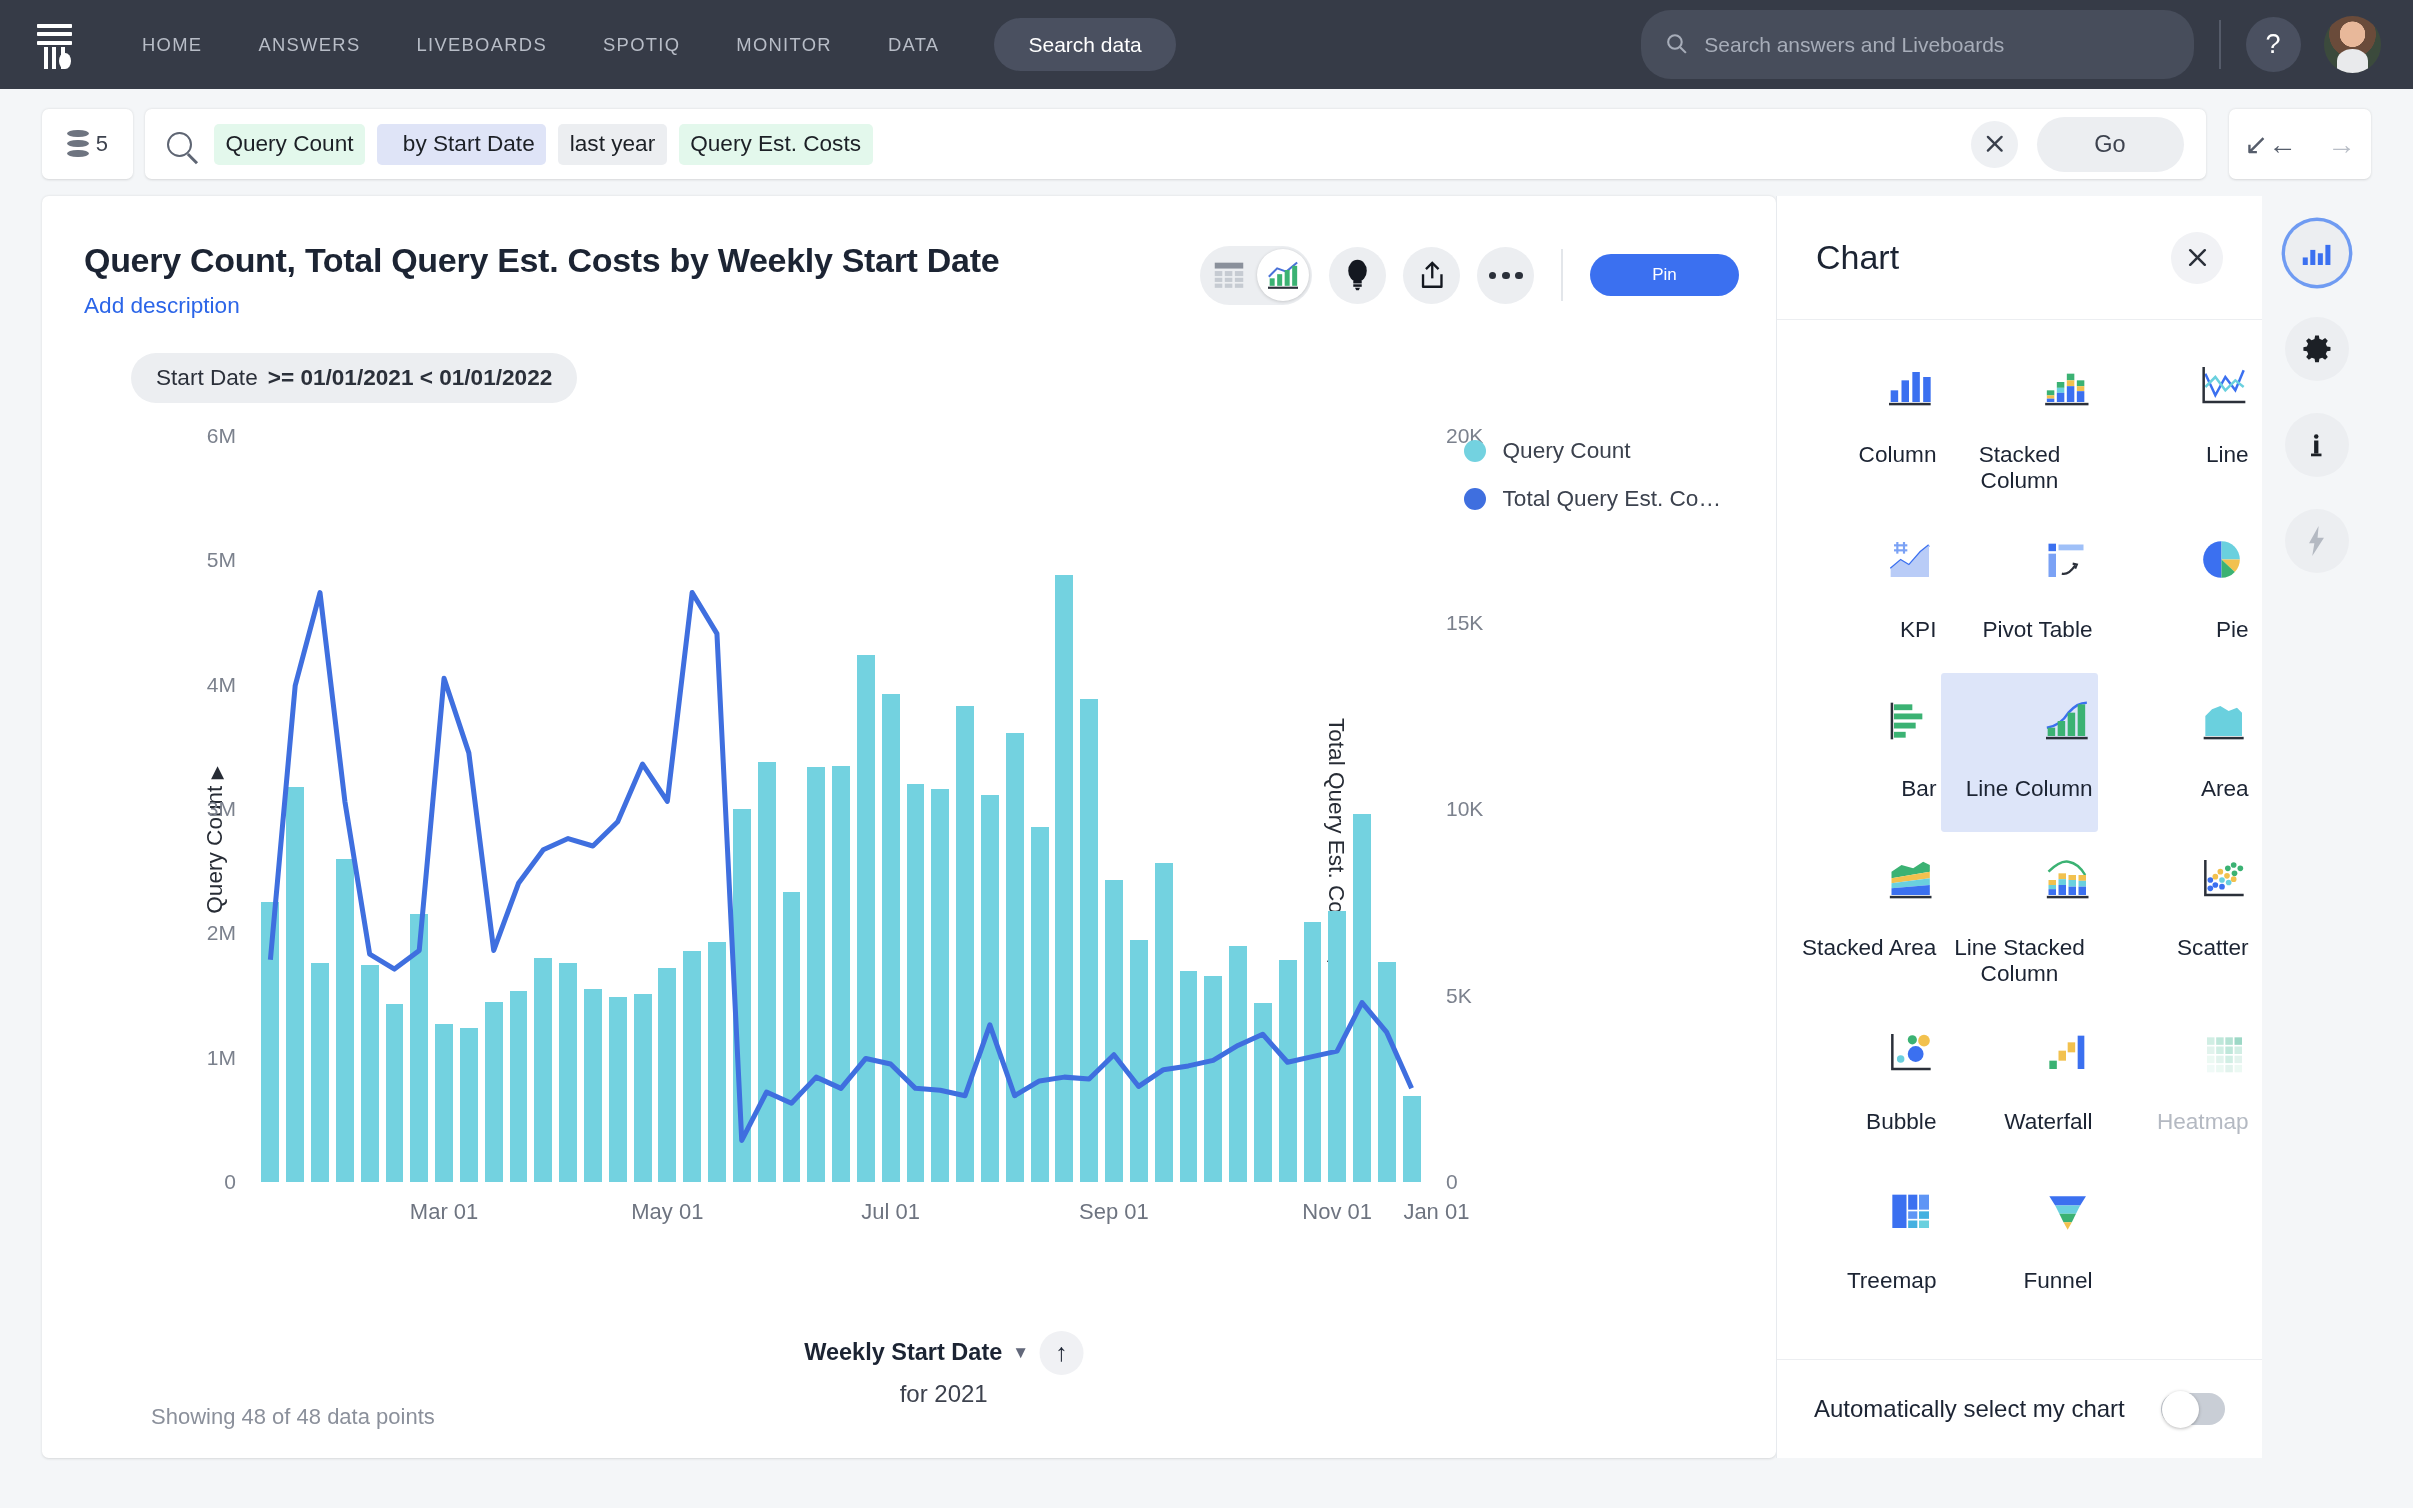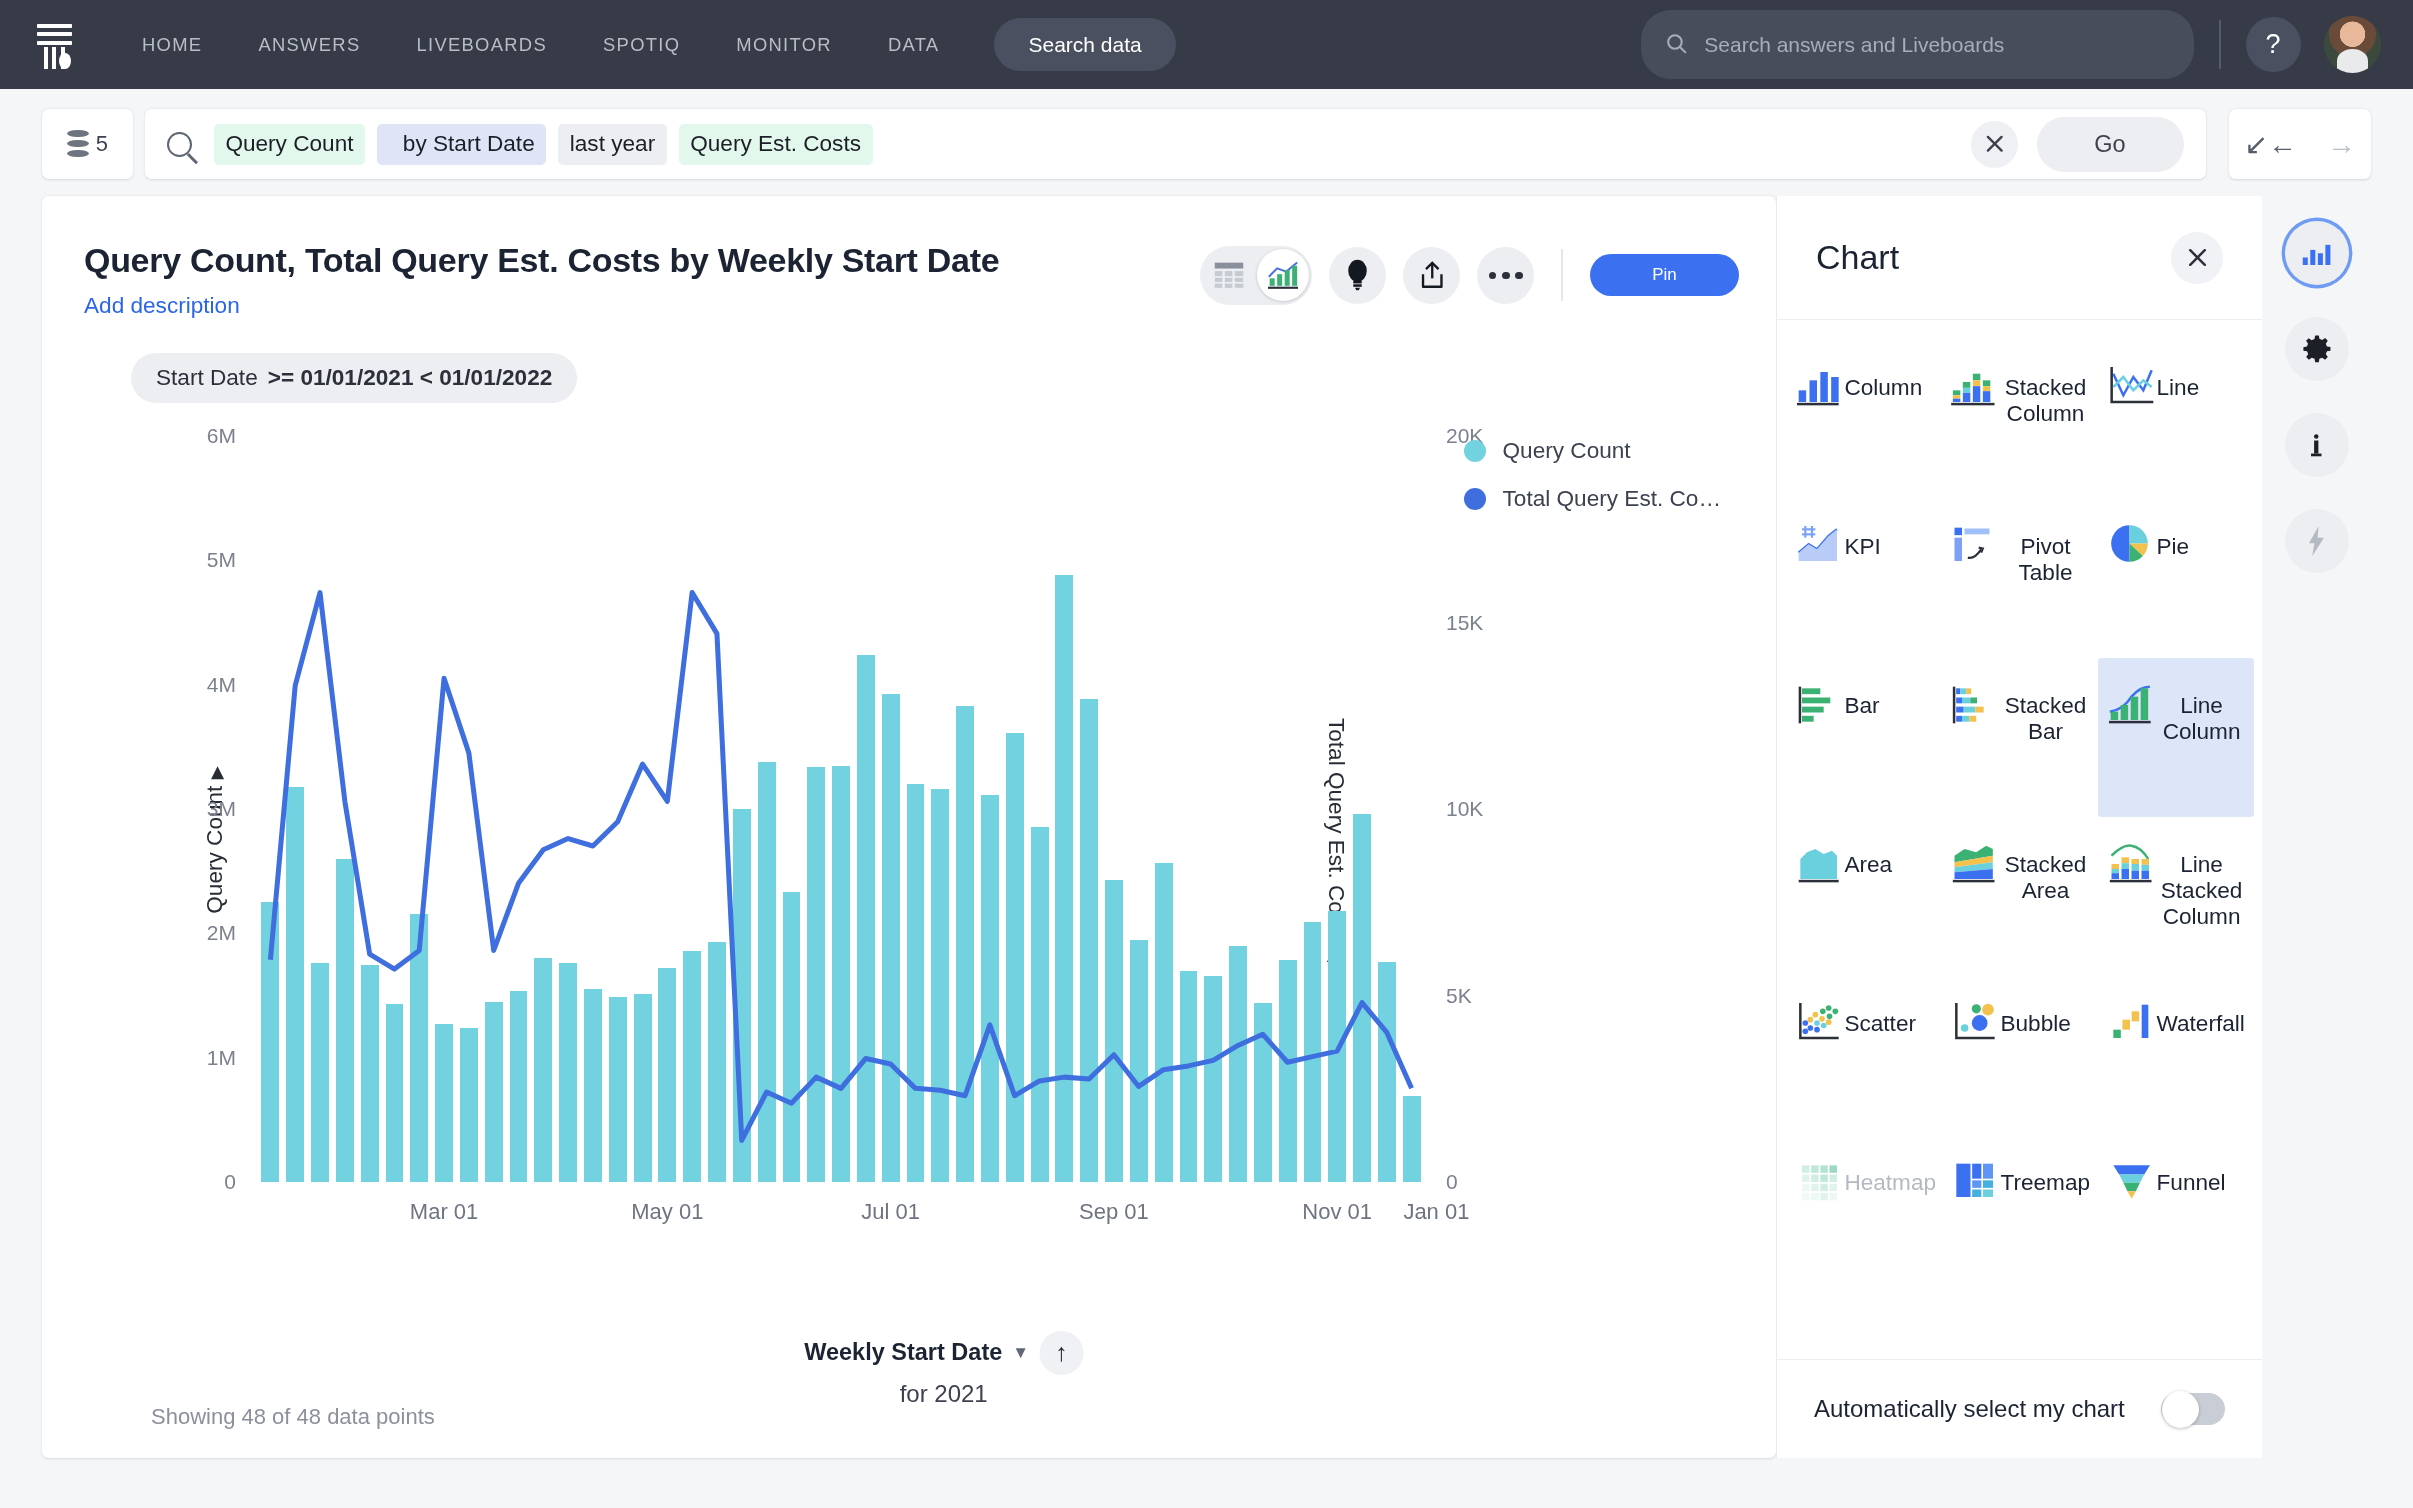--- a/index.html
+++ b/index.html
@@ -182,22 +182,22 @@
     height: 124px; display: flex; align-items: center; padding: 0 39px;
     border-bottom: 1.7px solid #eceef1;
   }
   .panelhead .t { font-size: 34px; color: #1c2433; }
   .closebtn {
     margin-left: auto; width: 52px; height: 52px; border-radius: 50%; background: #f1f2f5;
     display: flex; align-items: center; justify-content: center; font-size: 28.5px; color: #2b303a; cursor: pointer;
   }
   .grid { flex: 1; display: grid; grid-template-columns: repeat(3, 1fr); align-content: start; padding: 20px 8.4px 0 8.4px; }
   .gcell {
-    display: flex; flex-direction: row; align-items: flex-start; justify-content: flex-start;
-    padding: 18.4px 5px 20px 5px; cursor: pointer; border-radius: 3.4px; min-height: 159px;
+    display: flex; flex-direction: column; align-items: flex-end; justify-content: flex-start;
+    padding: 18.4px 5px 20px 5px; cursor: pointer; border-radius: 3.4px; min-height: 159px; gap: 18px;
   }
   .gcell.sel { background: #dde5f9; }
   .gcell .glabel { font-size: 22.6px; color: #1c2433; text-align: center; margin-top: 17px; line-height: 1.15; }
   .gcell.dis .glabel { color: #b4b9c2; }
   .gicon { width: 54px; height: 49px; display: flex; align-items: flex-end; justify-content: center; }
 
   .panelfoot {
     height: 99px; border-top: 1.7px solid #eceef1; display: flex; align-items: center;
     padding: 0 37px;
   }
@@ -668,42 +668,20 @@
                 <rect x="12" y="10" width="22" height="7"></rect>
                 <rect x="12" y="21" width="34" height="7"></rect>
                 <rect x="12" y="32" width="26" height="7"></rect>
                 <rect x="12" y="43" width="14" height="7"></rect>
               </g>
               <rect x="8" y="8" width="3" height="44" fill="#2b303a"></rect>
             </svg>
           </div>
           <div class="glabel">Bar</div>
         </div>
-        <div class="gcell">
-          <div class="gicon">
-            <svg width="52" height="45" viewBox="0 0 62 54">
-              <g>
-                <rect x="12" y="10" width="5" height="7" fill="#3b70f0"></rect>
-                <rect x="17" y="10" width="7" height="7" fill="#6ad0de"></rect>
-                <rect x="24" y="10" width="6" height="7" fill="#f2c14e"></rect>
-                <rect x="12" y="21" width="7" height="7" fill="#3b70f0"></rect>
-                <rect x="19" y="21" width="10" height="7" fill="#6ad0de"></rect>
-                <rect x="29" y="21" width="8" height="7" fill="#3bb273"></rect>
-                <rect x="12" y="32" width="9" height="7" fill="#3b70f0"></rect>
-                <rect x="21" y="32" width="14" height="7" fill="#6ad0de"></rect>
-                <rect x="35" y="32" width="10" height="7" fill="#f2c14e"></rect>
-                <rect x="12" y="43" width="7" height="7" fill="#3b70f0"></rect>
-                <rect x="19" y="43" width="9" height="7" fill="#6ad0de"></rect>
-                <rect x="28" y="43" width="8" height="7" fill="#f2c14e"></rect>
-              </g>
-              <rect x="8" y="8" width="3" height="44" fill="#2b303a"></rect>
-            </svg>
-          </div>
-          <div class="glabel">Stacked Bar</div>
-        </div>
         <div class="gcell sel">
           <div class="gicon">
             <svg width="52" height="45" viewBox="0 0 62 54">
               <path d="M8 38 Q24 36 34 20 Q44 8 56 8" stroke="#3b70f0" stroke-width="3" fill="none"></path>
               <g fill="#3bb273">
                 <rect x="9" y="38" width="9" height="10"></rect>
                 <rect x="21" y="30" width="9" height="18"></rect>
                 <rect x="33" y="20" width="9" height="28"></rect>
                 <rect x="45" y="10" width="9" height="38"></rect>
               </g>

